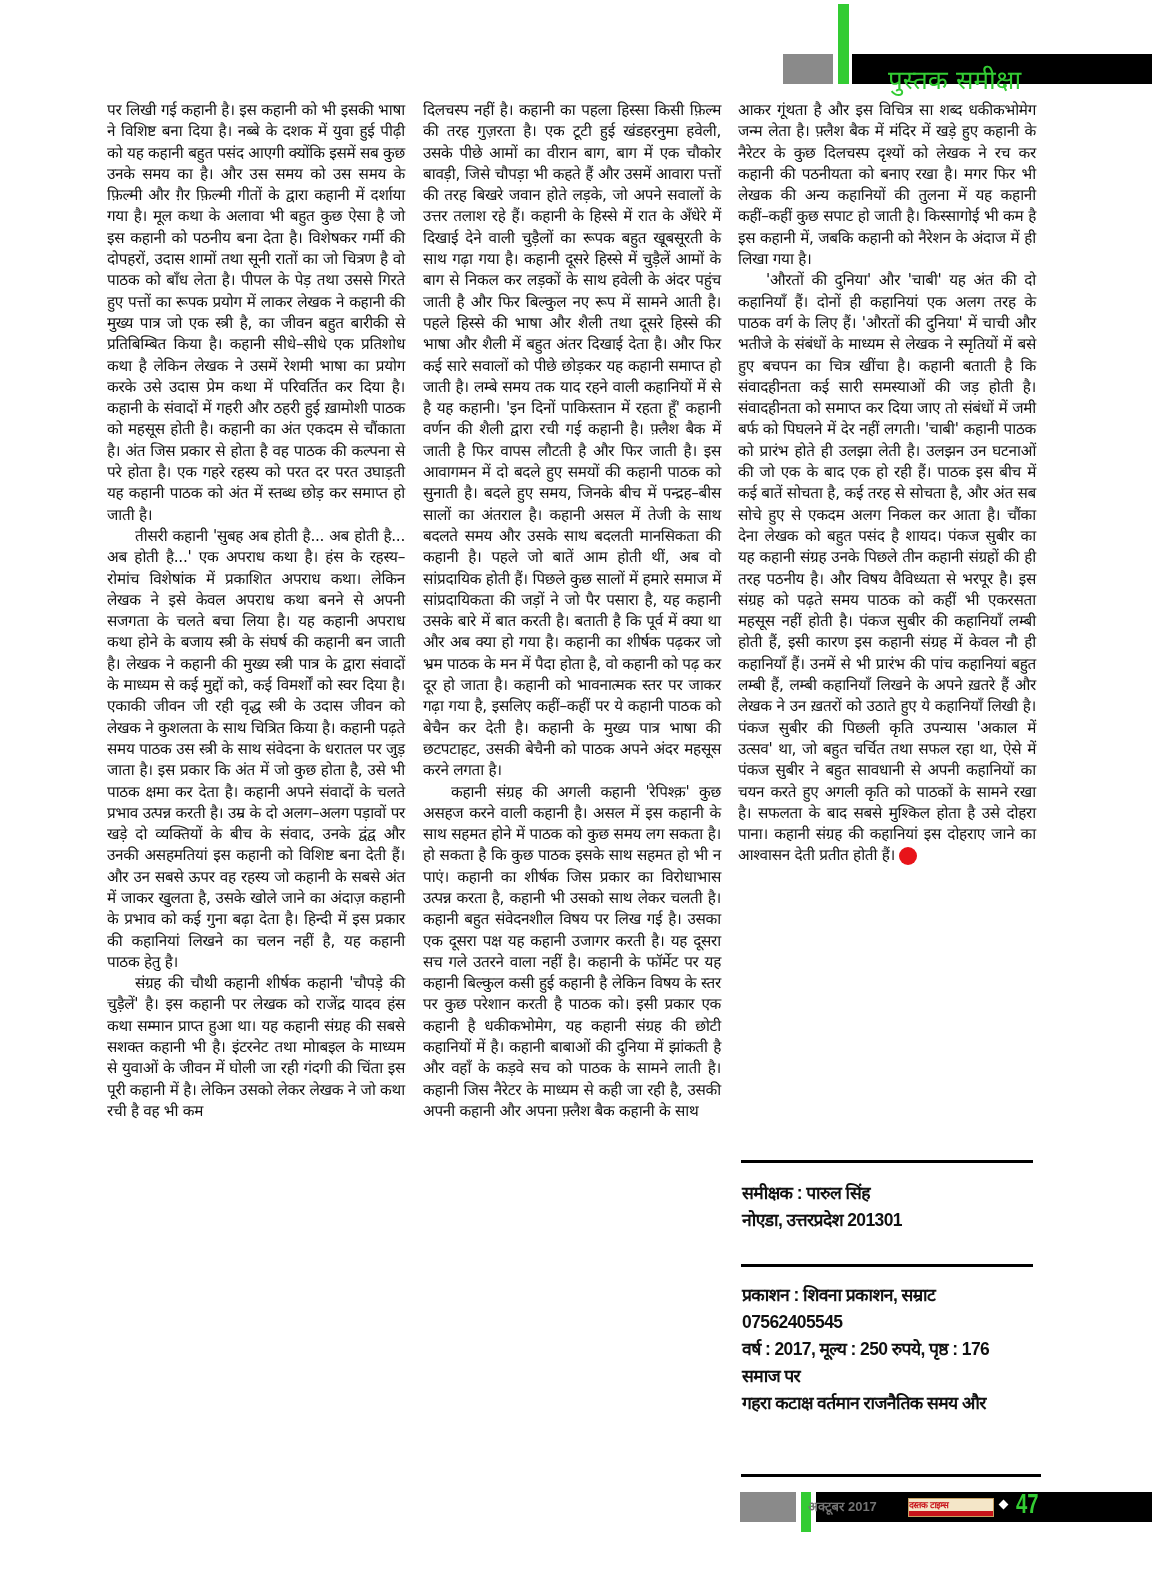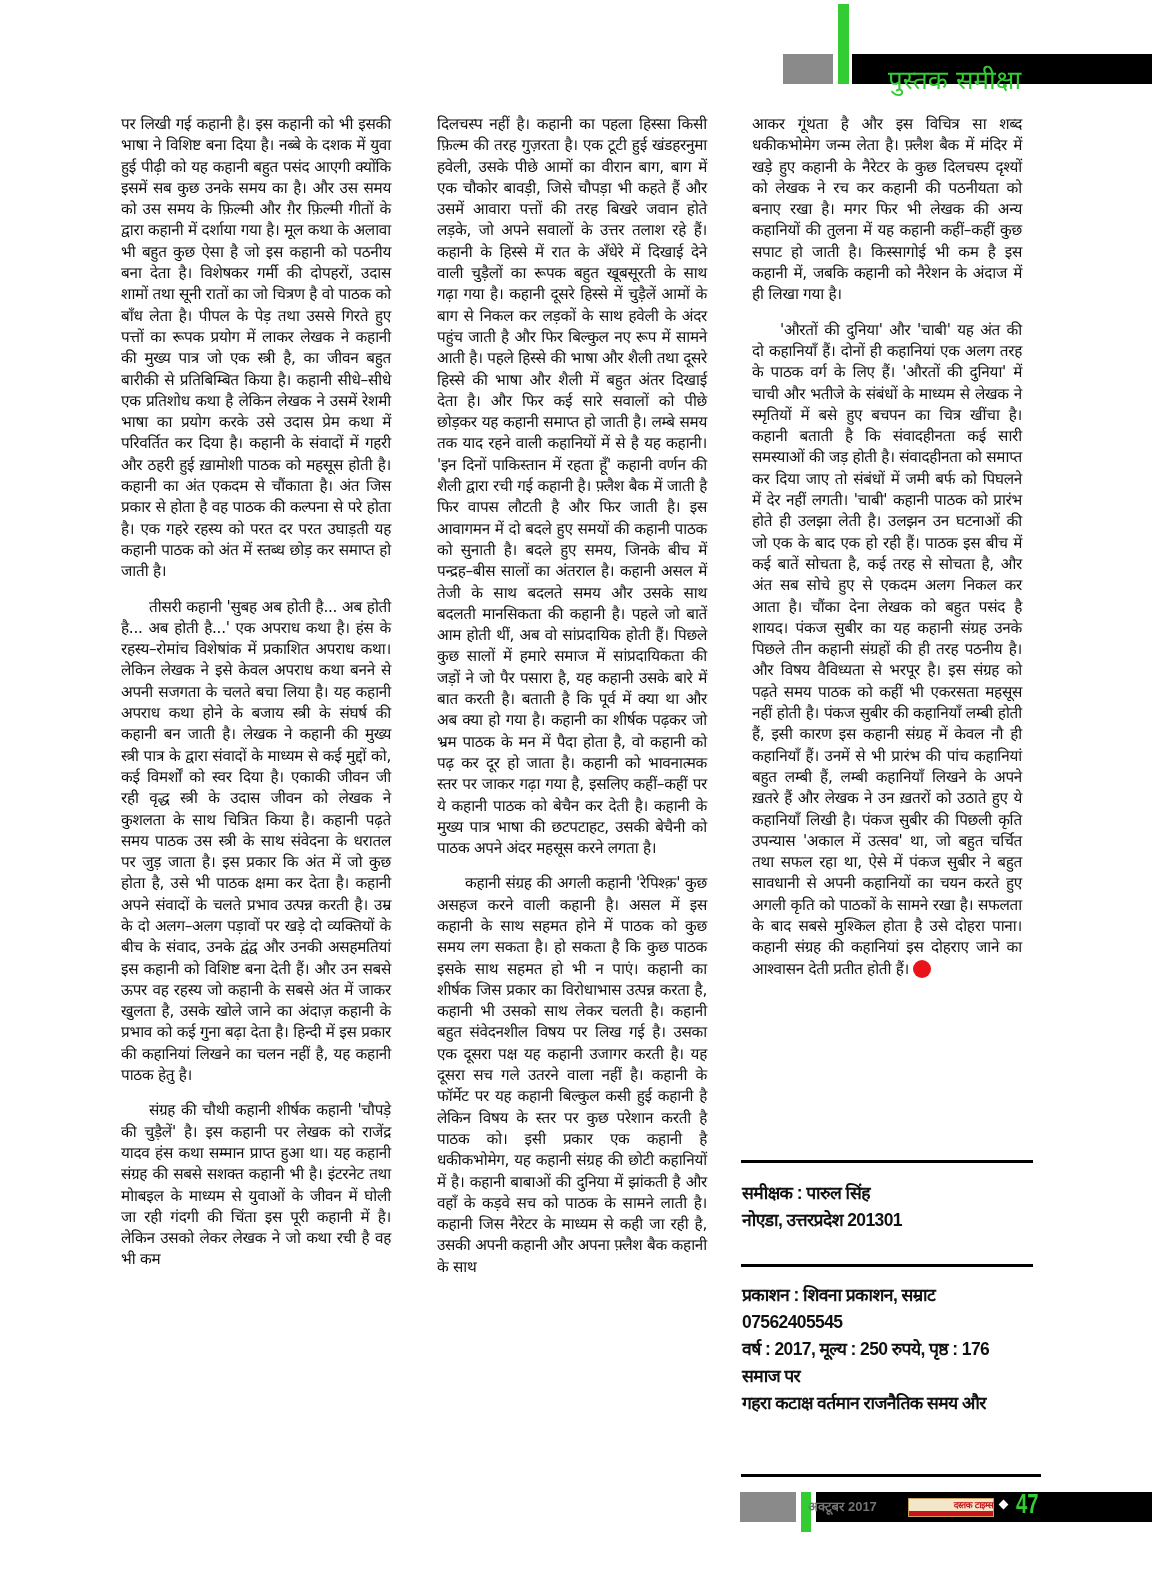--- a/index.html
+++ b/index.html
@@ -2,35 +2,35 @@
 <html><head>
 <meta charset="utf-8">
 <style>
   html, body { margin: 0; padding: 0; background: #ffffff; }
   body { width: 1152px; height: 1584px; position: relative; overflow: hidden; font-family: "DejaVu Sans", sans-serif; color: #111; }
   .hdr-green-bar { position: absolute; left: 838px; top: 4px; width: 11px; height: 80px; background: #33cc33; }
   .hdr-gray { position: absolute; left: 783px; top: 54px; width: 50px; height: 30px; background: #8a8a8a; }
   .hdr-black { position: absolute; left: 852px; top: 54px; width: 300px; height: 30px; background: #000; }
   .hdr-title { position: absolute; left: 888px; top: 52px; font-size: 26px; line-height: 32px; color: #33cc33; font-family: "DejaVu Sans", sans-serif; white-space: nowrap; margin-top: 12px; }
   .col { position: absolute; top: 100px; width: 298px; font-size: 15.3px; line-height: 21.3px; text-align: justify; font-family: "DejaVu Sans", sans-serif; letter-spacing: -0.3px; }
-  .col p { margin: 14px; }
+  .col p { margin: 0; }
   .col p.indent { text-indent: 28px; }
   #col1 { left: 107px; }
   #col2 { left: 423px; }
   #col3 { left: 738px; }
   .endmark { display: inline-block; width: 18px; height: 18px; border-radius: 50%; background: #e8141a; vertical-align: middle; margin-left: 4px; }
   .rule { position: absolute; left: 741px; width: 292px; height: 3px; background: #000; }
   .credits { position: absolute; left: 742px; width: 300px; font-weight: bold; font-size: 17.5px; line-height: 27px; font-family: "Liberation Sans", sans-serif; letter-spacing: -0.6px; margin-top: 16px; }
   .credits div { white-space: nowrap; }
   .ftr-gray { position: absolute; left: 740px; top: 1492px; width: 56px; height: 30px; background: #8a8a8a; }
   .ftr-green { position: absolute; left: 801px; top: 1492px; width: 10px; height: 40px; background: #33cc33; }
   .ftr-black { position: absolute; left: 816px; top: 1492px; width: 336px; height: 30px; background: #000; }
   .ftr-date { position: absolute; left: 808px; top: 1497px; font-size: 13px; font-weight: bold; color: #737373; white-space: nowrap; font-family: "Liberation Sans", sans-serif; }
   .ftr-logo { position: absolute; left: 908px; top: 1498px; width: 84px; height: 17px; background: linear-gradient(#f4e6c8 0 70%, #c8141a 70% 100%); border: 1px solid #c8a060; }
-  .ftr-logo span { display: block; font-size: 9px; line-height: 12px; color: #c8141a; text-align: right; font-weight: bold; letter-spacing: -0.5px; }
+  .ftr-logo span { display: block; font-size: 9px; line-height: 12px; color: #c8141a; text-align: left; font-weight: bold; letter-spacing: -0.5px; }
   .ftr-diamond { position: absolute; left: 1000px; top: 1501px; width: 7px; height: 7px; background: #fff; transform: rotate(45deg); }
   .ftr-page { position: absolute; left: 1016px; top: 1489px; font-size: 27px; font-weight: bold; color: #33cc33; font-family: "Liberation Sans", sans-serif; transform: scaleX(0.75); transform-origin: left; }
 </style>
 </head>
 <body>
 
 <div class="hdr-gray"></div>
 <div class="hdr-green-bar"></div>
 <div class="hdr-black"></div>
 <div class="hdr-title">पुस्तक समीक्षा</div>

